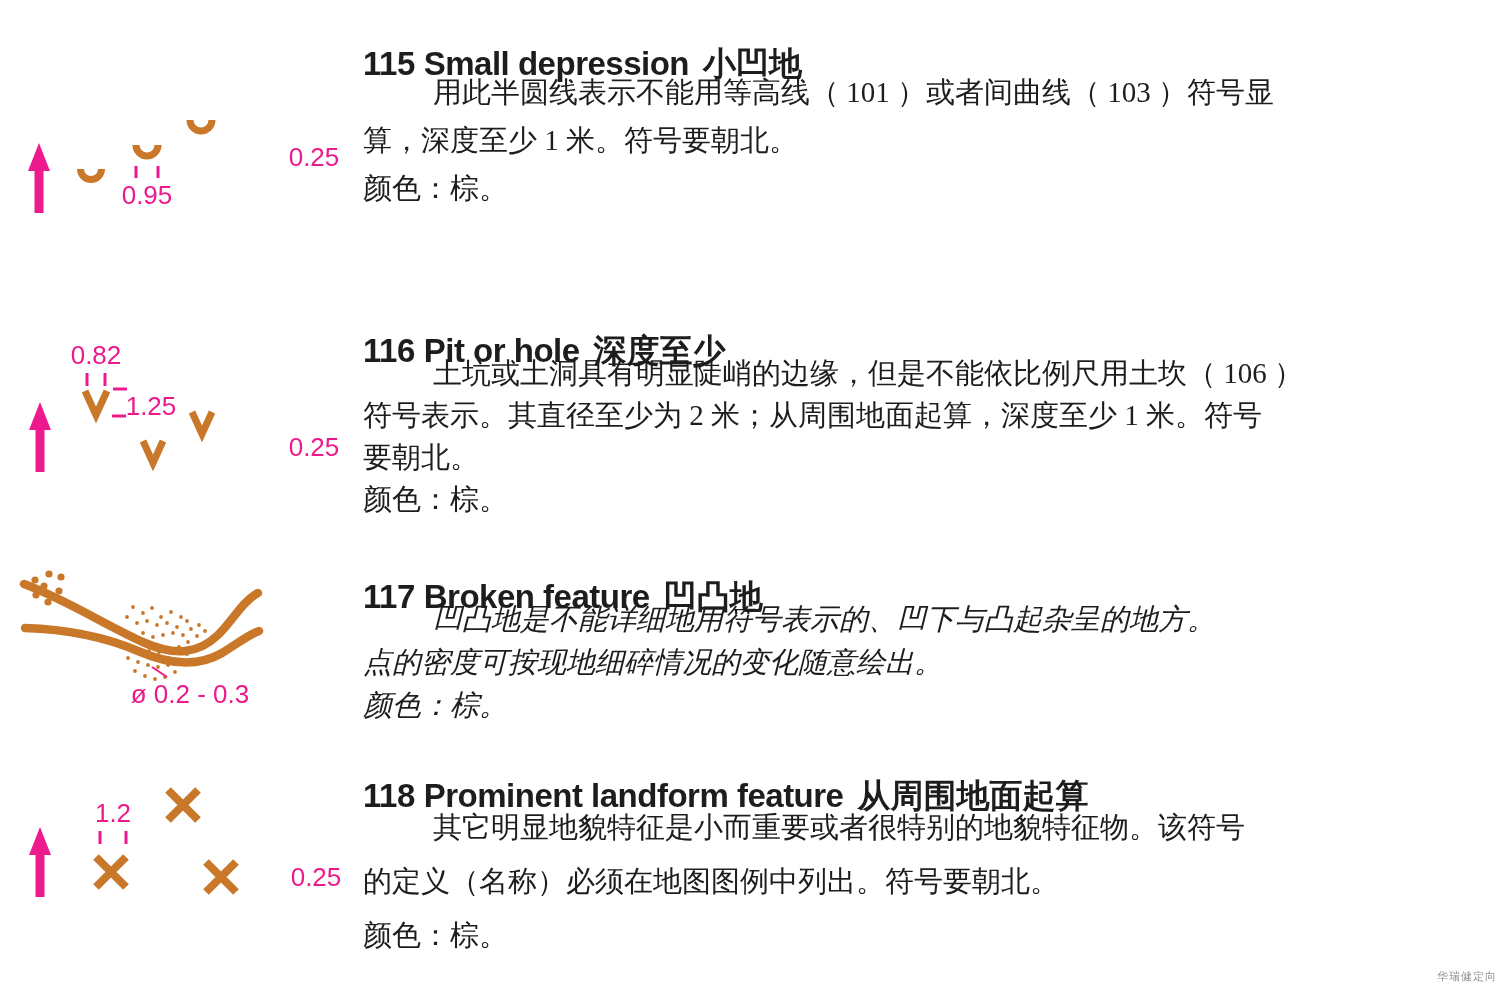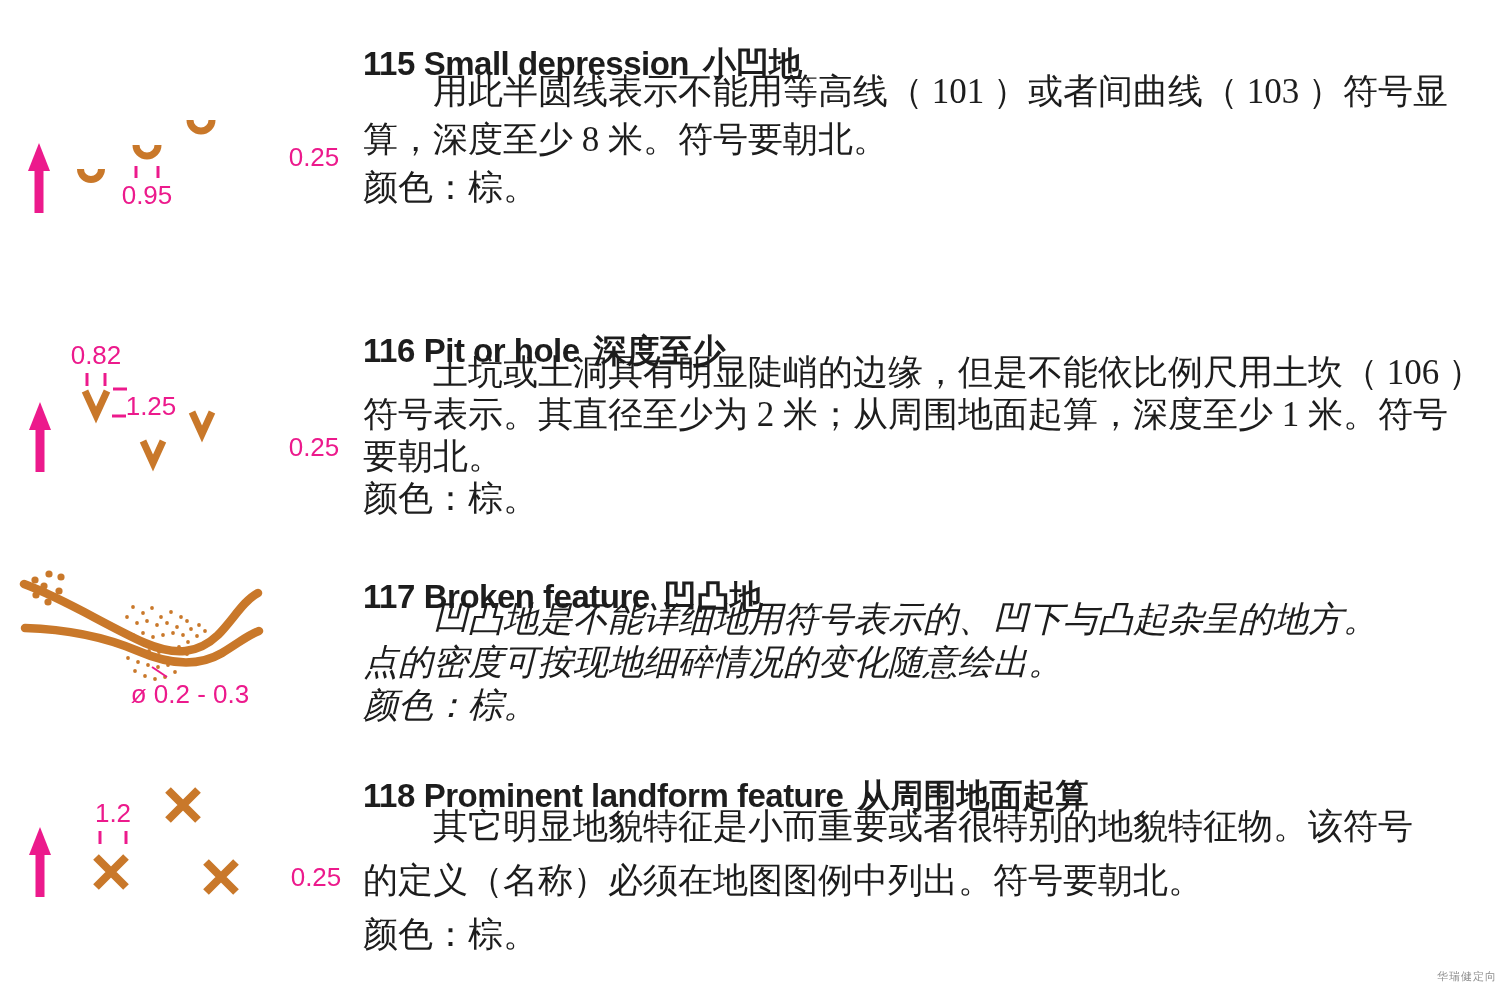--- a/index.html
+++ b/index.html
@@ -20,21 +20,21 @@
   .sec-heading{
     position:absolute;left:363px;
     font-family:Liberation Sans, sans-serif;
     font-weight:bold;font-size:33px;line-height:36px;
     letter-spacing:-0.5px;white-space:nowrap;color:var(--ink);
   }
   .sec-heading .num{margin-right:9px;}
   .sec-heading .zh{margin-left:14px;letter-spacing:0;}
   .sec-body{position:absolute;left:363px;width:1135px;}
   .sec-body .bline{
-    white-space:nowrap;font-size:35px;color:var(--ink);
+    white-space:nowrap;font-size:29px;color:var(--ink);
   }
   .lh48 .bline{height:48px;line-height:48px;}
   .lh42 .bline{height:42px;line-height:42px;}
   .lh43 .bline{height:43px;line-height:43px;}
   .lh54 .bline{height:54px;line-height:54px;}
   .indent{text-indent:70px;}
   .sym{position:absolute;left:0;}
   .br{stroke:var(--brown);fill:none;}
   .brf{fill:var(--brown);}
   .mgf{fill:var(--magenta);}
@@ -70,21 +70,21 @@
     </g>
     <text class="dim-label" x="147" y="109" text-anchor="middle">0.95</text>
     <text class="dim-label" x="314" y="71" text-anchor="middle">0.25</text>
   </svg>
 
   <h2 class="sec-heading" style="top:19px;">
     <span class="num">115</span><span class="en">Small depression</span><span class="zh">小凹地</span>
   </h2>
   <div class="sec-body lh48" style="top:68px;">
     <div class="bline indent">用此半圆线表示不能用等高线（ 101 ）或者间曲线（ 103 ）符号显</div>
-    <div class="bline">算，深度至少 8 米。符号要朝北。</div>
+    <div class="bline">算，深度至少 1 米。符号要朝北。</div>
     <div class="bline">颜色：棕。</div>
   </div>
 
   <svg class="sym" style="top:330px;" width="350" height="150" viewBox="0 0 350 150">
     <g>
       <polygon class="mgf" points="40,72 29,100 51,100"></polygon>
       <rect class="mgf" x="35.5" y="97" width="9" height="45"></rect>
     </g>
     <text class="dim-label" x="96" y="34" text-anchor="middle">0.82</text>
     <g stroke-width="3">

